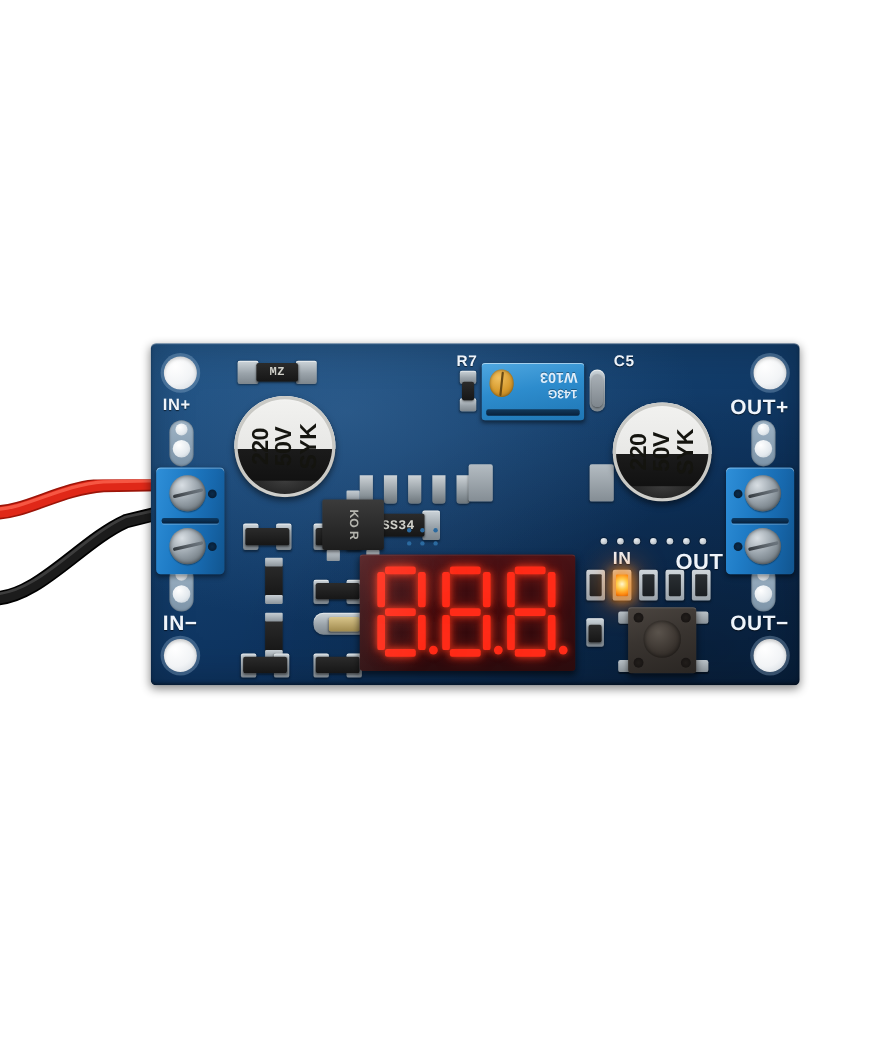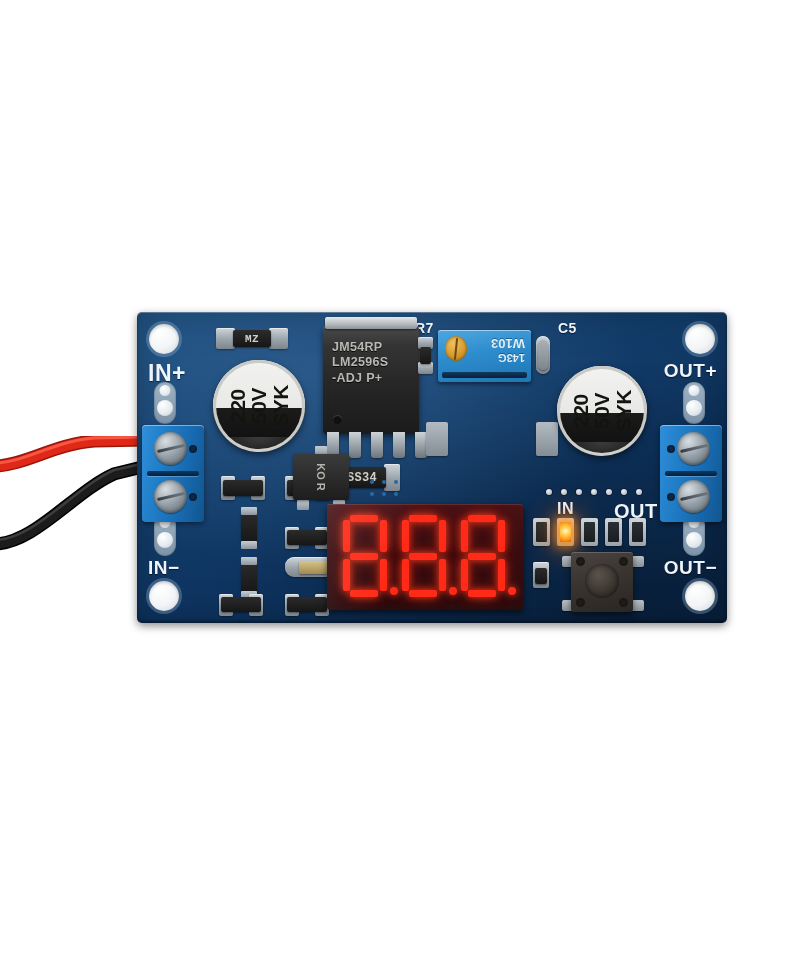--- a/index.html
+++ b/index.html
@@ -202,21 +202,21 @@
     <path d="M0,88 C40,88 80,36 120,18 L152,11" stroke="#5a5a5a" stroke-width="2.5" fill="none" opacity=".55" stroke-linecap="round"></path>
   </svg>
 
   <div id="board">
 
     <div class="mhole" style="left:12px;top:12px;"></div>
     <div class="mhole" style="right:12px;top:12px;"></div>
     <div class="mhole" style="left:12px;bottom:12px;"></div>
     <div class="mhole" style="right:12px;bottom:12px;"></div>
 
-    <div class="silk" style="left:11px;top:48px;font-size:23px;">IN+</div>
+    <div class="silk" style="left:11px;top:48px;font-size:15px;">IN+</div>
     <div class="padpair" style="left:17px;top:70px;">
         <i class="a"></i>
         <i class="b"></i>
       </div>
 
     <div class="silk" style="left:11px;top:245px;font-size:19px;">IN−</div>
     <div class="padpair" style="left:17px;top:202px;">
         <i class="a"></i>
         <i class="b"></i>
       </div>
@@ -261,29 +261,20 @@
 
     <div class="ecap" style="left:76px;top:48px;width:92px;height:92px;">
       <div class="txt" style="font-size:21px;">
         <div>220</div>
         <div>50V</div>
         <div>SYK</div>
       </div>
       <div class="base"></div>
     </div>
 
-    <div id="ic-lm2596" style="left:186px;top:14px;width:96px;height:108px;">
-      <div class="tab"></div>
-      <div class="mark" style="font-size:12.5px;">
-        <div>JM54RP</div>
-        <div>LM2596S</div>
-        <div>-ADJ  P+</div>
-      </div>
-      <div class="dot"></div>
-    </div>
     <div class="icpin" style="left:190px;top:120px;"></div>
     <div class="icpin" style="left:212px;top:120px;"></div>
     <div class="icpin" style="left:234px;top:120px;"></div>
     <div class="icpin" style="left:256px;top:120px;"></div>
     <div class="icpin" style="left:278px;top:120px;"></div>
 
     <div class="smdpad" style="left:281px;top:25px;width:15px;height:12px;"></div>
     <div class="smdpad" style="left:281px;top:50px;width:15px;height:12px;"></div>
     <div class="smd" style="left:283px;top:35px;width:11px;height:17px;"></div>
 

